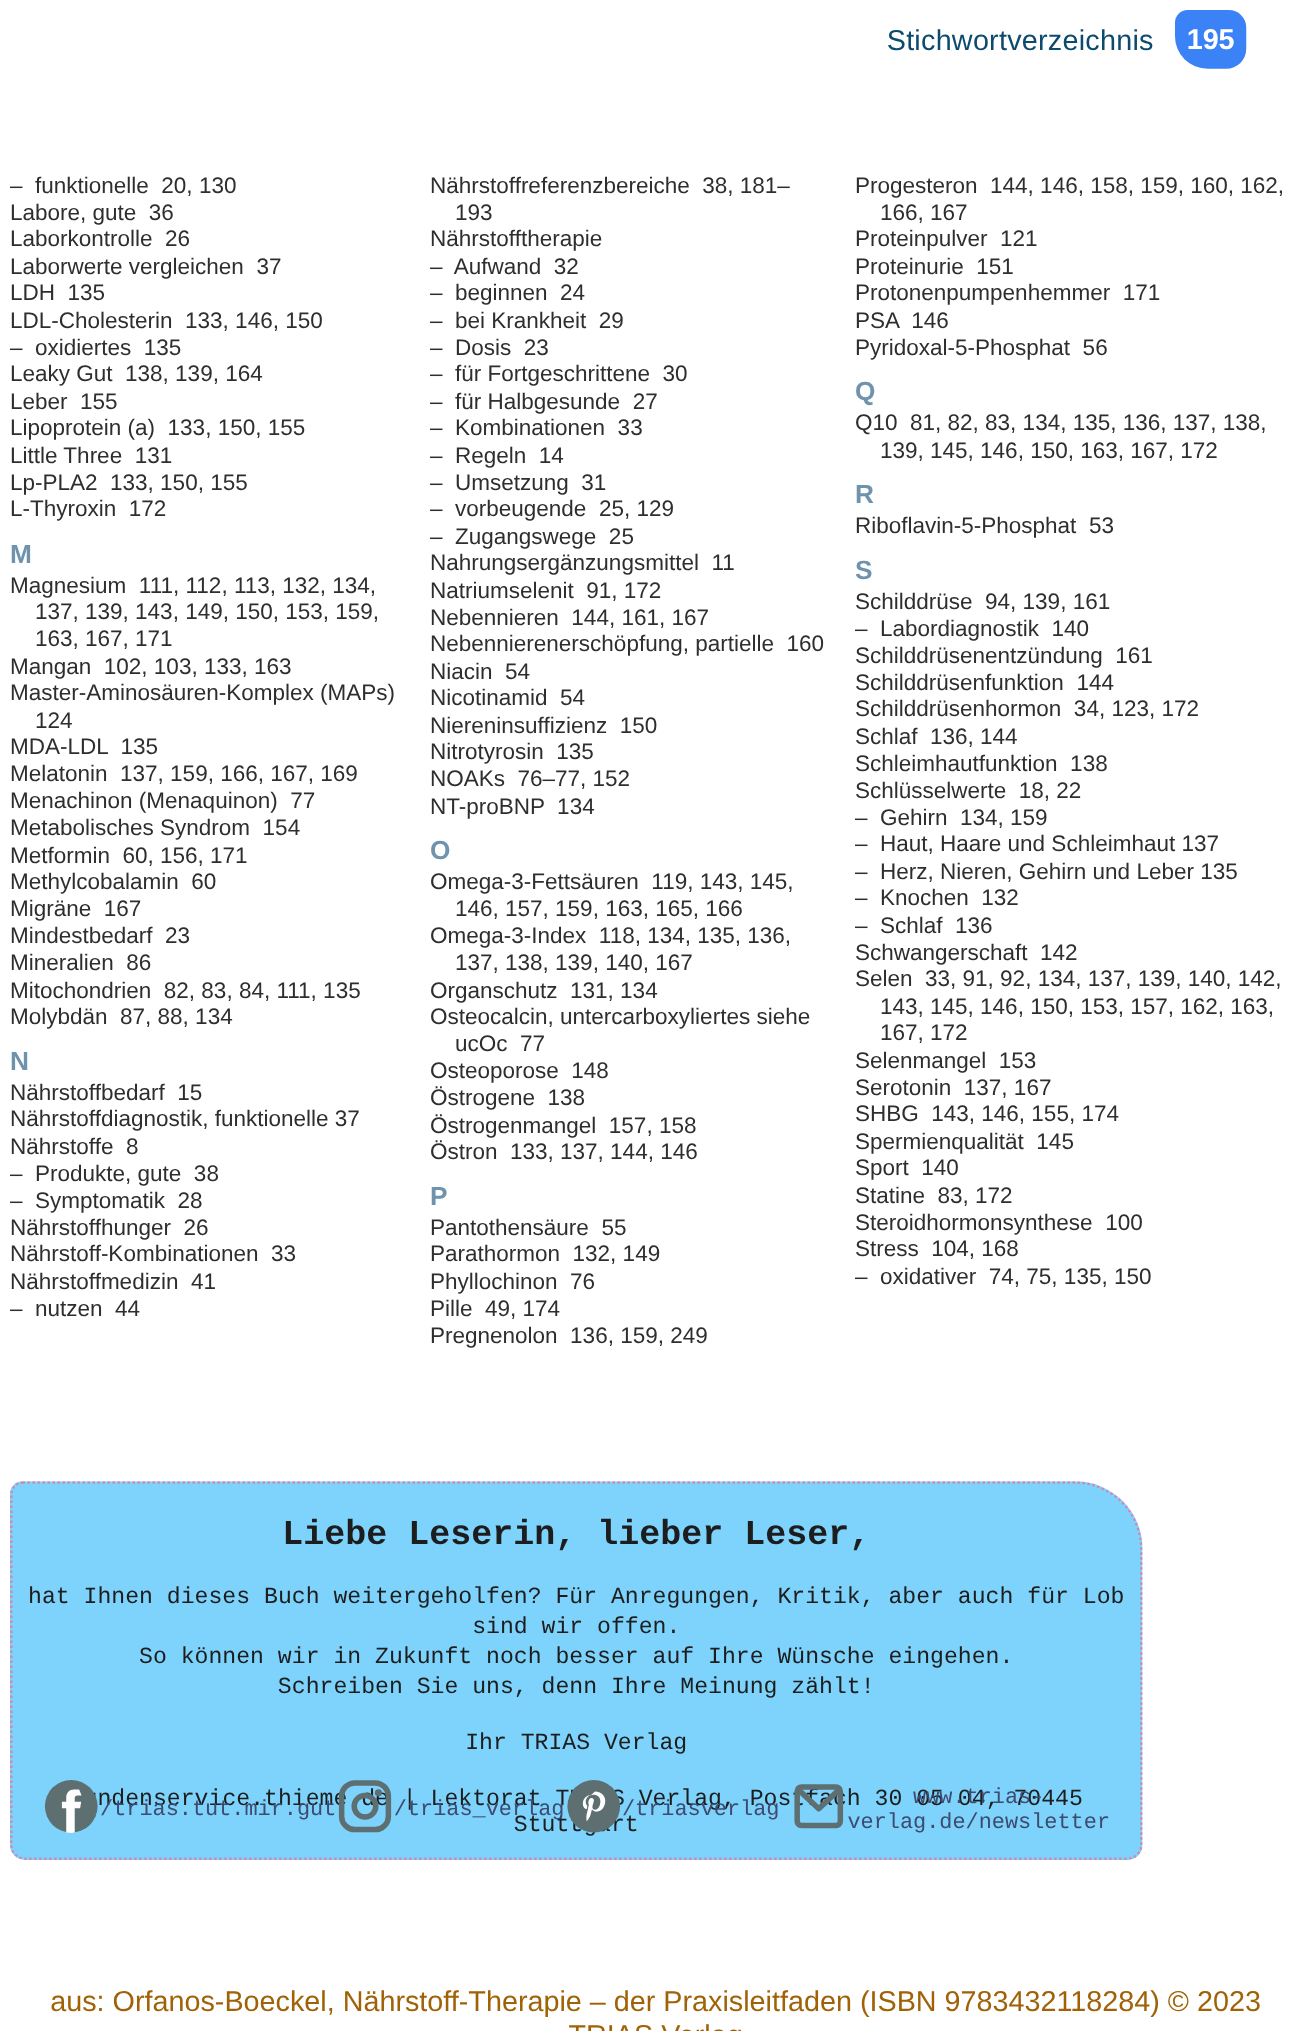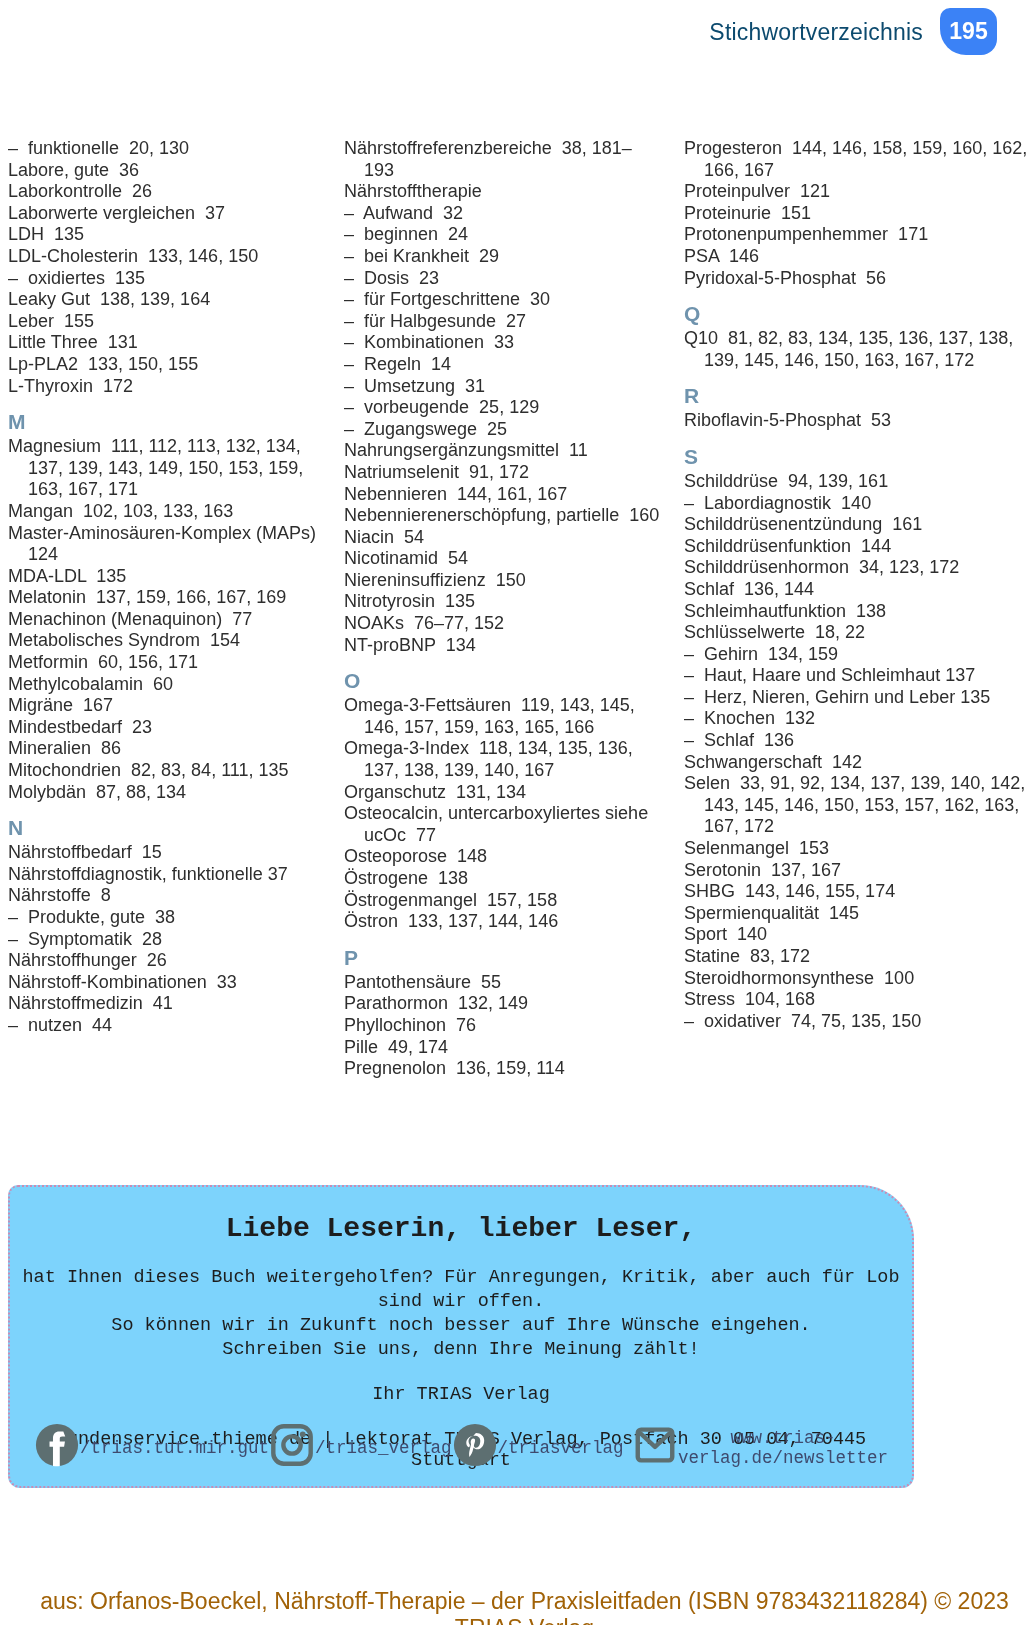--- a/index.html
+++ b/index.html
@@ -93,20 +93,21 @@
   <div class="index-col">
       <div class="entry">–  funktionelle  20, 130</div>
       <div class="entry">Labore, gute  36</div>
       <div class="entry">Laborkontrolle  26</div>
       <div class="entry">Laborwerte vergleichen  37</div>
       <div class="entry">LDH  135</div>
       <div class="entry">LDL-Cholesterin  133, 146, 150</div>
       <div class="entry">–  oxidiertes  135</div>
       <div class="entry">Leaky Gut  138, 139, 164</div>
       <div class="entry">Leber  155</div>
+      <div class="entry">Lipoprotein (a)  133, 150, 155</div>
       <div class="entry">Little Three  131</div>
       <div class="entry">Lp-PLA2  133, 150, 155</div>
       <div class="entry">L-Thyroxin  172</div>
       <div class="section-letter">M</div>
       <div class="entry">Magnesium  111, 112, 113, 132, 134, 137, 139, 143, 149, 150, 153, 159, 163, 167, 171</div>
       <div class="entry">Mangan  102, 103, 133, 163</div>
       <div class="entry">Master-Aminosäuren-Komplex (MAPs)  124</div>
       <div class="entry">MDA-LDL  135</div>
       <div class="entry">Melatonin  137, 159, 166, 167, 169</div>
       <div class="entry">Menachinon (Menaquinon)  77</div>
@@ -160,21 +161,21 @@
       <div class="entry">Osteocalcin, untercarboxyliertes siehe ucOc  77</div>
       <div class="entry">Osteoporose  148</div>
       <div class="entry">Östrogene  138</div>
       <div class="entry">Östrogenmangel  157, 158</div>
       <div class="entry">Östron  133, 137, 144, 146</div>
       <div class="section-letter">P</div>
       <div class="entry">Pantothensäure  55</div>
       <div class="entry">Parathormon  132, 149</div>
       <div class="entry">Phyllochinon  76</div>
       <div class="entry">Pille  49, 174</div>
-      <div class="entry">Pregnenolon  136, 159, 114</div>
+      <div class="entry">Pregnenolon  136, 159, 249</div>
     </div>
   <div class="index-col">
       <div class="entry">Progesteron  144, 146, 158, 159, 160, 162, 166, 167</div>
       <div class="entry">Proteinpulver  121</div>
       <div class="entry">Proteinurie  151</div>
       <div class="entry">Protonenpumpenhemmer  171</div>
       <div class="entry">PSA  146</div>
       <div class="entry">Pyridoxal-5-Phosphat  56</div>
       <div class="section-letter">Q</div>
       <div class="entry">Q10  81, 82, 83, 134, 135, 136, 137, 138, 139, 145, 146, 150, 163, 167, 172</div>

